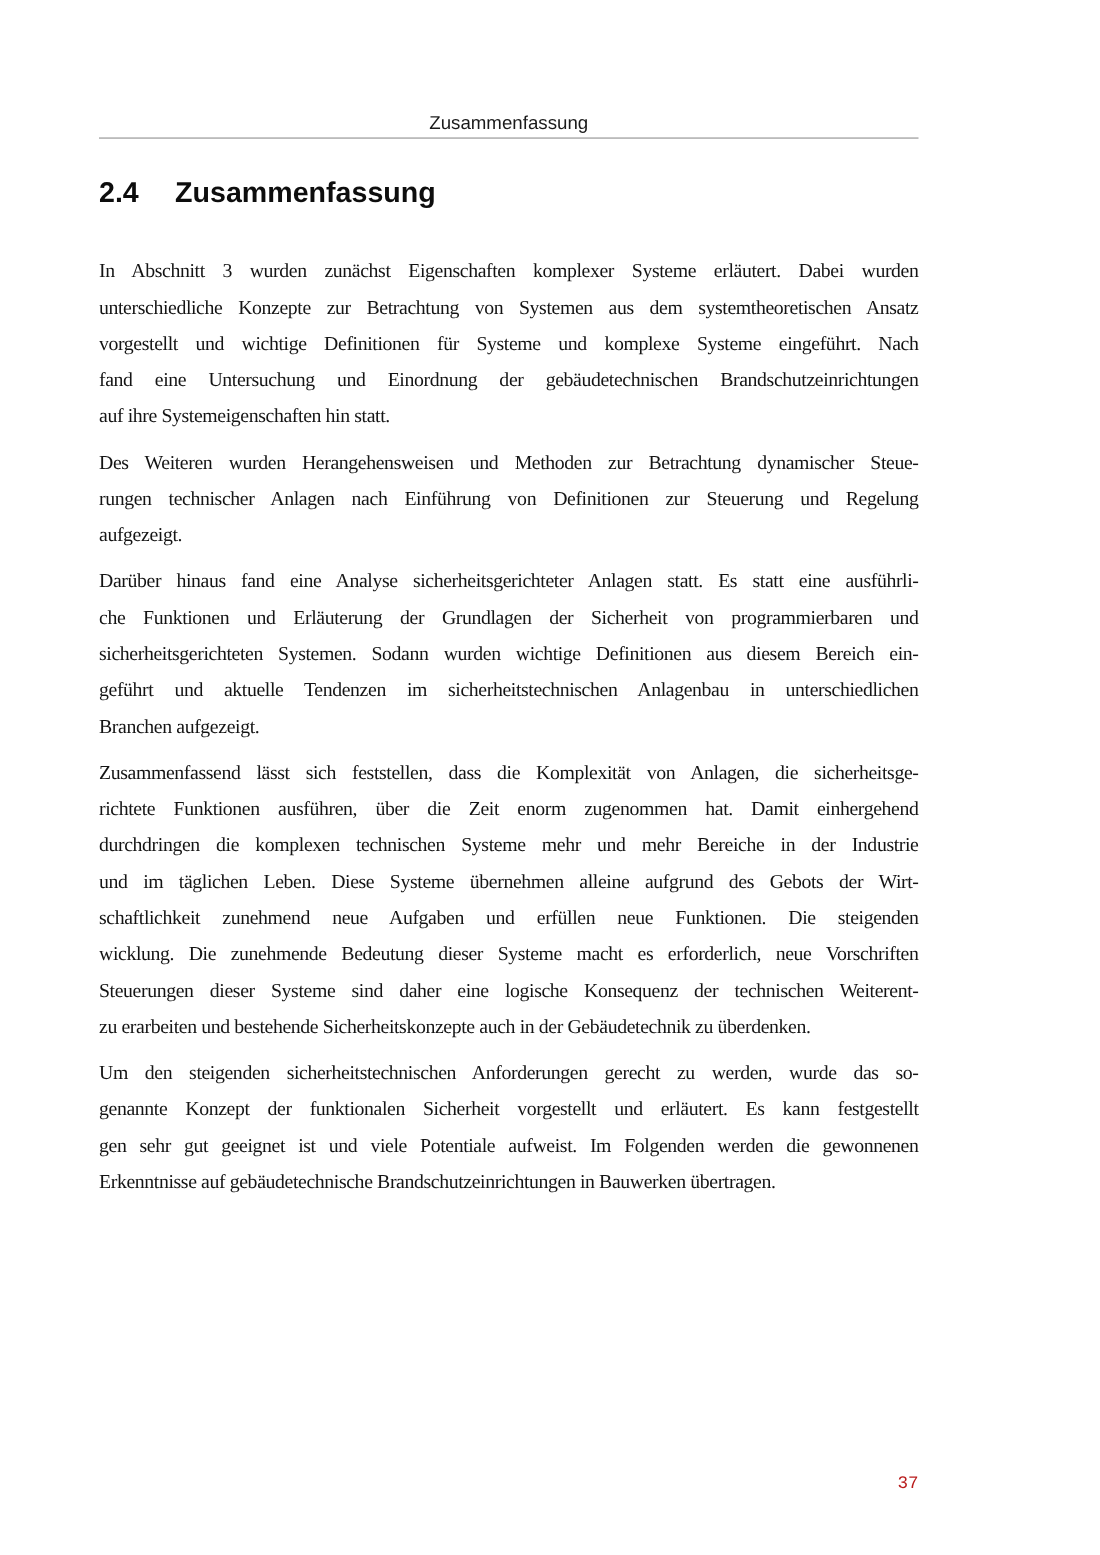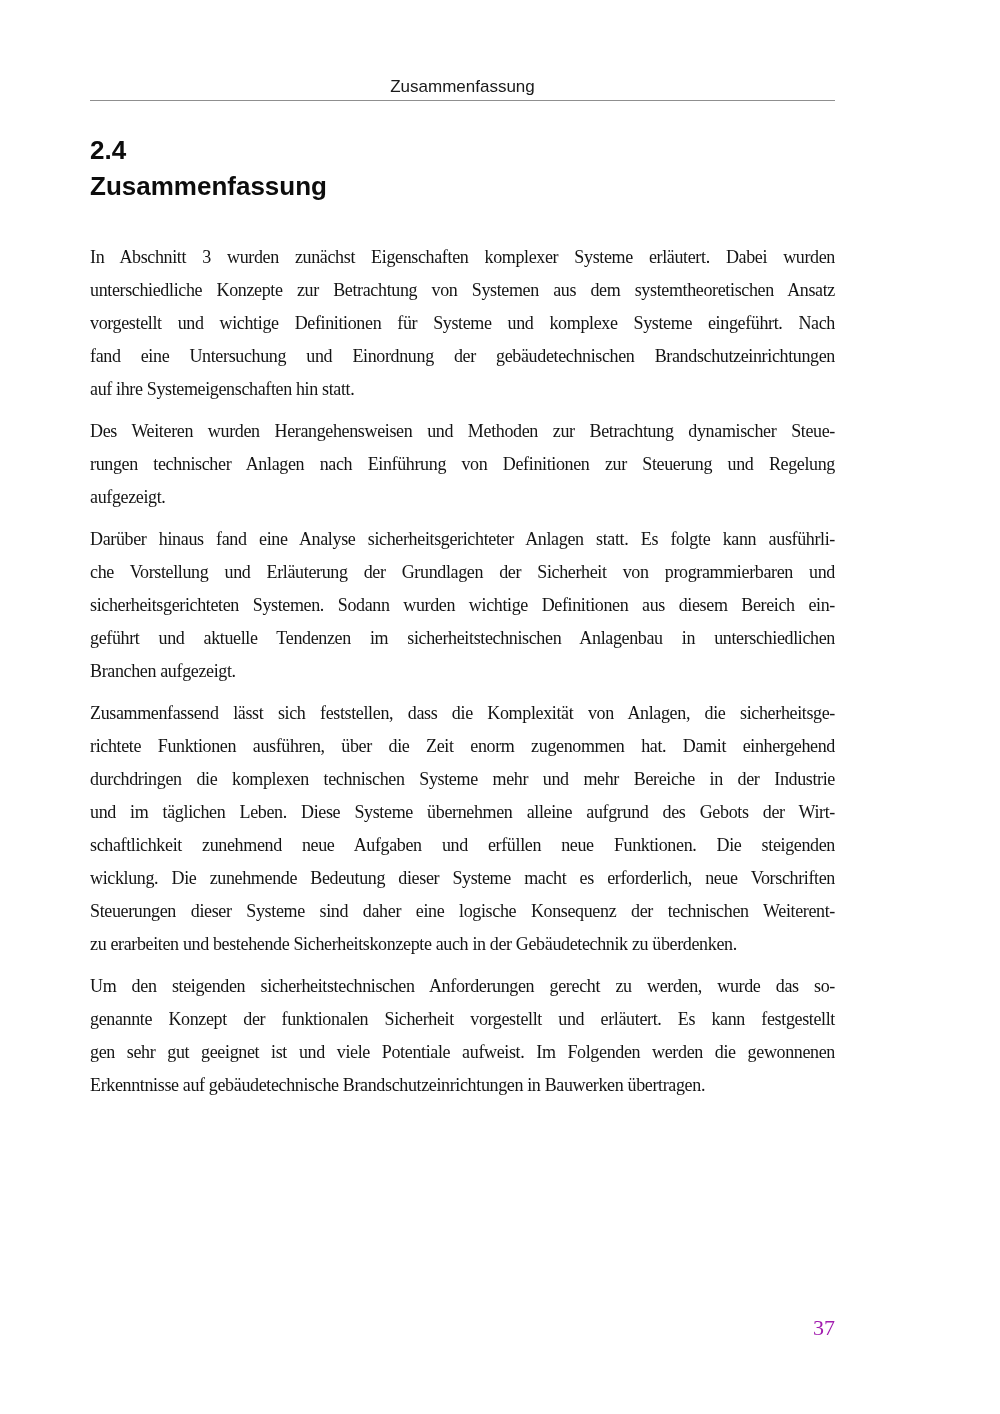--- a/index.html
+++ b/index.html
@@ -11,20 +11,21 @@
     font-family: "Liberation Serif", serif;
     color: #141414;
     overflow: hidden;
   }
 
   .page {
     position: relative;
     width: 1000px;
     height: 1116px;
     background: #ffffff;
+    margin-top: 25px;
   }
 
   .content {
     position: absolute;
     left: 90px;
     top: 0;
     width: 745px;
   }
 
   .running-head {
@@ -45,22 +46,21 @@
   }
 
   .section-heading {
     margin-top: 33px;
     font-family: "Liberation Sans", sans-serif;
     font-weight: bold;
     font-size: 26px;
     line-height: 32px;
     color: #0d0d0d;
     display: flex;
-    gap: 4px;
-    flex-direction: column;
+    gap: 33px;
   }
 
   .body-text {
     margin-top: 39px;
     font-size: 18px;
     line-height: 33px;
     letter-spacing: -0.02em;
     color: #141414;
   }
 
@@ -78,23 +78,23 @@
   .para .line.last {
     text-align-last: left;
   }
 
   .page-number {
     position: absolute;
     left: 90px;
     top: 1315px;
     width: 745px;
     text-align: right;
-    font-family: Liberation Serif, serif;
-    font-size: 22px;
-    color: #a21caf;
+    font-family: Liberation Mono, monospace;
+    font-size: 16px;
+    color: #b91c1c;
   }
 </style>
 </head>
 <body>
 
 <div class="page">
   <div class="content">
 
     <div class="running-head">Zusammenfassung</div>
 
@@ -112,22 +112,22 @@
           <span class="line">vorgestellt und wichtige Definitionen für Systeme und komplexe Systeme eingeführt. Nach</span>
           <span class="line">fand eine Untersuchung und Einordnung der gebäudetechnischen Brandschutzeinrichtungen</span>
           <span class="line last">auf ihre Systemeigenschaften hin statt.</span>
         </p>
         <p class="para">
           <span class="line">Des Weiteren wurden Herangehensweisen und Methoden zur Betrachtung dynamischer Steue-</span>
           <span class="line">rungen technischer Anlagen nach Einführung von Definitionen zur Steuerung und Regelung</span>
           <span class="line last">aufgezeigt.</span>
         </p>
         <p class="para">
-          <span class="line">Darüber hinaus fand eine Analyse sicherheitsgerichteter Anlagen statt. Es folgte kann ausführli-</span>
-          <span class="line">che Vorstellung und Erläuterung der Grundlagen der Sicherheit von programmierbaren und</span>
+          <span class="line">Darüber hinaus fand eine Analyse sicherheitsgerichteter Anlagen statt. Es statt eine ausführli-</span>
+          <span class="line">che Funktionen und Erläuterung der Grundlagen der Sicherheit von programmierbaren und</span>
           <span class="line">sicherheitsgerichteten Systemen. Sodann wurden wichtige Definitionen aus diesem Bereich ein-</span>
           <span class="line">geführt und aktuelle Tendenzen im sicherheitstechnischen Anlagenbau in unterschiedlichen</span>
           <span class="line last">Branchen aufgezeigt.</span>
         </p>
         <p class="para">
           <span class="line">Zusammenfassend lässt sich feststellen, dass die Komplexität von Anlagen, die sicherheitsge-</span>
           <span class="line">richtete Funktionen ausführen, über die Zeit enorm zugenommen hat. Damit einhergehend</span>
           <span class="line">durchdringen die komplexen technischen Systeme mehr und mehr Bereiche in der Industrie</span>
           <span class="line">und im täglichen Leben. Diese Systeme übernehmen alleine aufgrund des Gebots der Wirt-</span>
           <span class="line">schaftlichkeit zunehmend neue Aufgaben und erfüllen neue Funktionen. Die steigenden</span>

